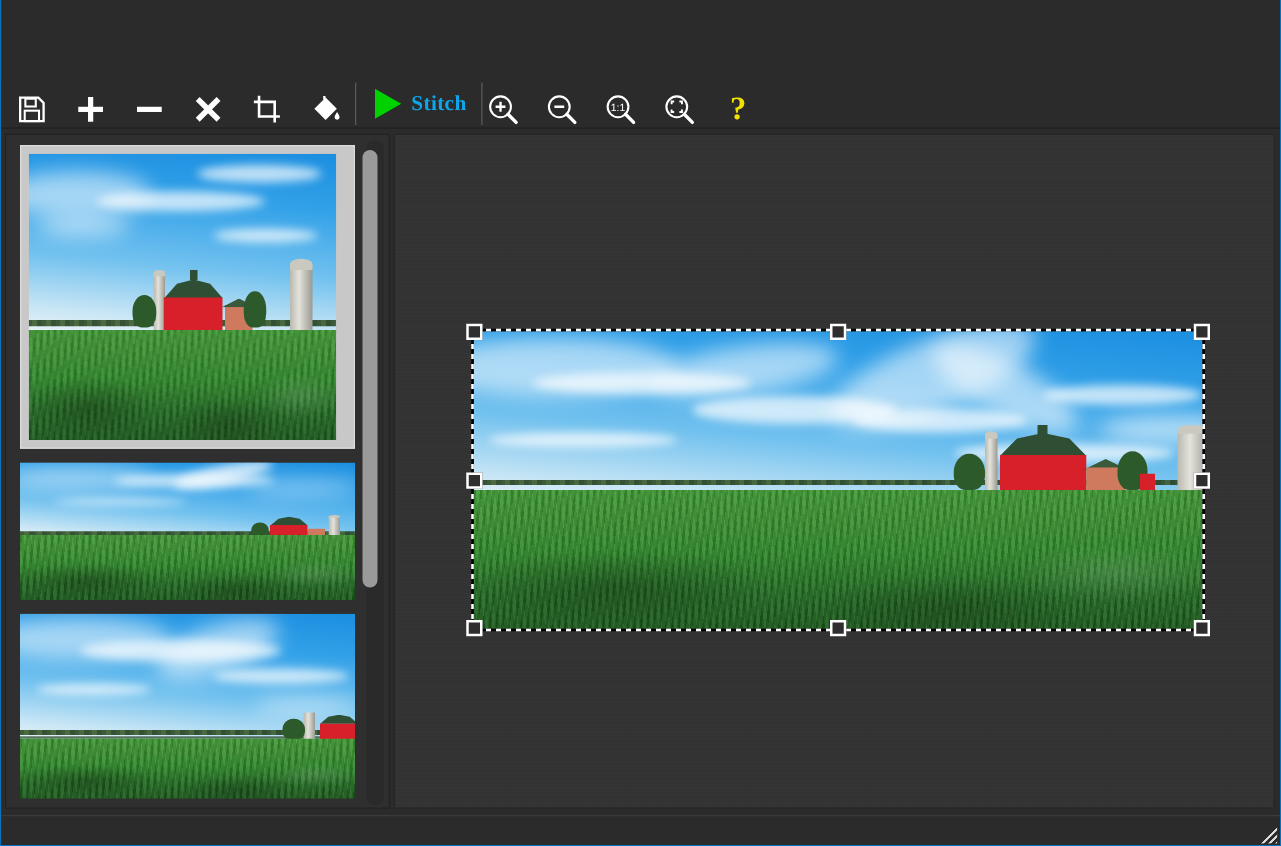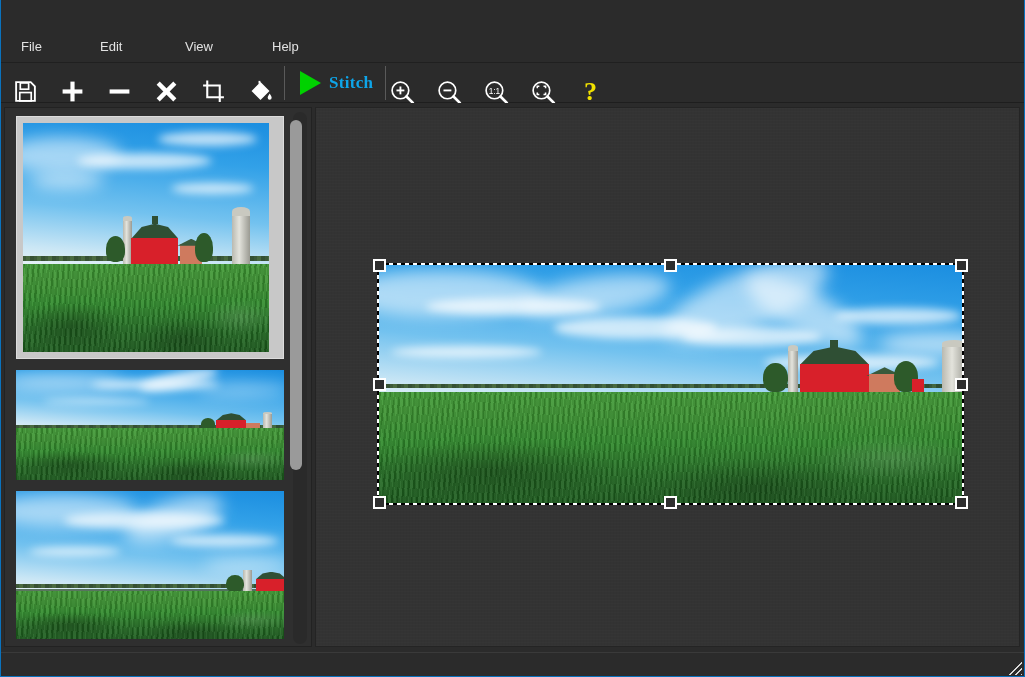--- a/index.html
+++ b/index.html
@@ -65,22 +65,22 @@
     cursor:default;
   }
 
   
   #toolbar {
     position:absolute; left:0; top:63px; width:1025px; height:40px;
     background:#2b2b2b;
     border-bottom:1px solid #1e1e1e;
   }
   .tbtn {
-    position:absolute; top:16px; height:40px; width:47px;
-    display:flex; align-items:flex-start; justify-content:center;
+    position:absolute; top:4px; height:40px; width:47px;
+    display:flex; align-items:center; justify-content:center;
     cursor:default;
   }
   .tsep {
     position:absolute; top:3px; width:1px; height:34px; background:#5a5a5a;
   }
   #stitch-button {
     position:absolute; top:0; height:40px; left:288px; width:91px;
     display:flex; align-items:center; cursor:default;
   }
   #stitch-tri {
@@ -237,26 +237,20 @@
     background:repeating-linear-gradient(-45deg, #d8d8d8 0 1.4px, transparent 1.4px 4px);
     clip-path:polygon(100% 0,100% 100%,0 100%);
   }
 </style>
 </head>
 <body>
 
 <div id="app">
 
 
-  <div id="menubar">
-    <div class="menuitem" style="left:14px">File</div>
-    <div class="menuitem" style="left:93px">Edit</div>
-    <div class="menuitem" style="left:178px">View</div>
-    <div class="menuitem" style="left:265px">Help</div>
-  </div>
 
   <div id="toolbar">
 
     <div class="tbtn" style="left:1px">
       <svg class="ico" width="25" height="25" viewBox="0 0 24 24">
         <path d="M3 3h14l4 4v14H3z" fill="none" stroke="#fff" stroke-width="1.8"></path>
         <rect x="7" y="3.8" width="8" height="6" fill="none" stroke="#fff" stroke-width="1.6"></rect>
         <rect x="6.5" y="13" width="11" height="8" fill="none" stroke="#fff" stroke-width="1.6"></rect>
       </svg>
     </div>

